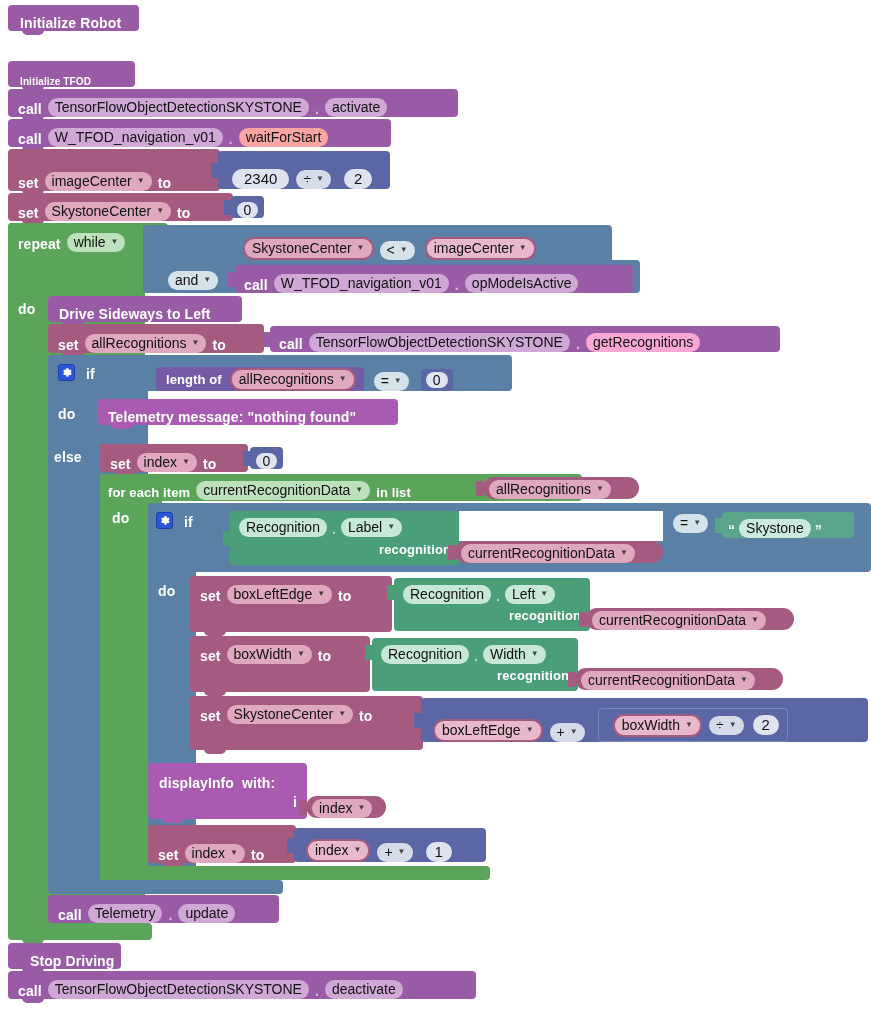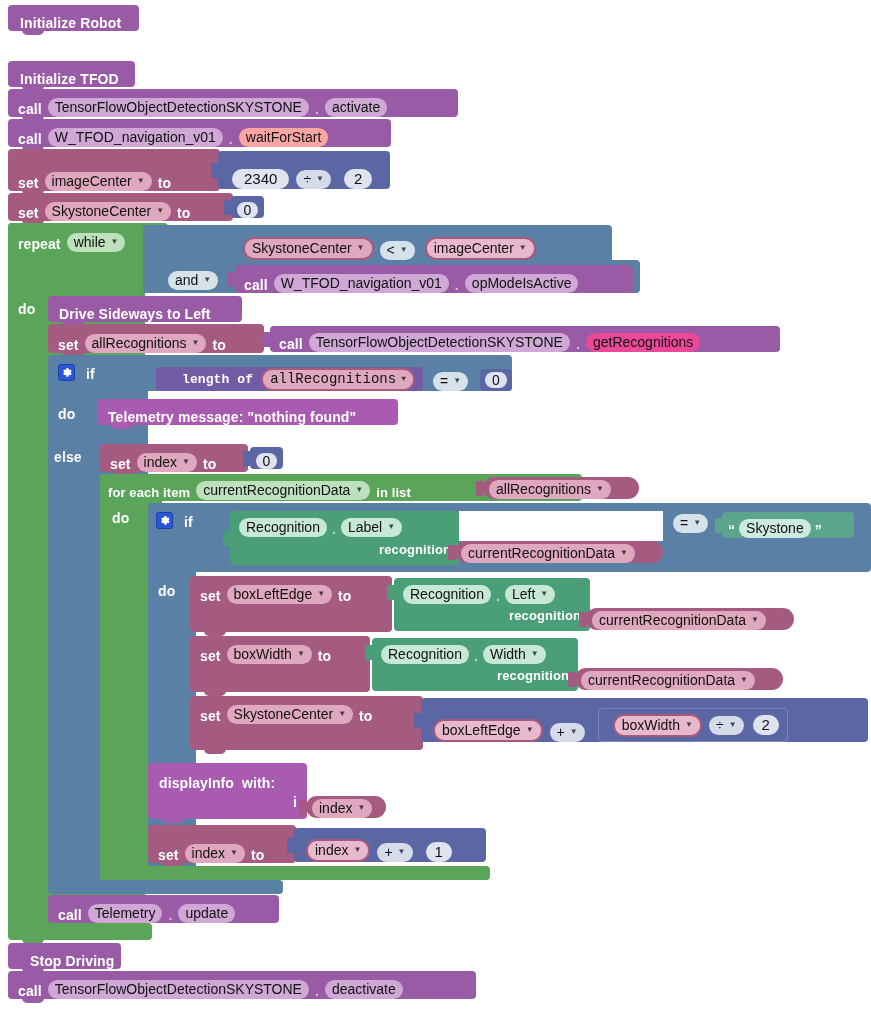--- a/index.html
+++ b/index.html
@@ -64,21 +64,21 @@
   <div class="blk" style="left:8px; top:5px; width:131px; height:26px; background:#9a5ba6;">
     <div class="row" style="padding-left:12px;">
       <span class="lbl" style="font-size:14px;">Initialize Robot</span>
     </div>
     <div class="nub-b" style="background:#9a5ba6;"></div>
   </div>
 
 
   <div class="blk" style="left:8px; top:61px; width:127px; height:26px; background:#9a5ba6;">
     <div class="row" style="padding-left:12px;">
-      <span class="lbl" style="font-size:14px;">Initialize TFOD</span>
+      <span class="lbl" style="font-size:10px;">Initialize TFOD</span>
     </div>
     <div class="nub-b" style="background:#9a5ba6;"></div>
   </div>
 
   <div class="blk" style="left:8px; top:89px; width:450px; height:28px; background:#9a5ba6;">
     <div class="row" style="padding-left:10px; gap:6px;">
       <span class="lbl">call</span>
       <span class="fld" style="background:#cfa8d6;">TensorFlowObjectDetectionSKYSTONE</span>
       <span class="lbl" style="opacity:.6;">.</span>
       <span class="fld" style="background:#cfa8d6;">activate</span>
@@ -206,40 +206,40 @@
       <span class="lbl">to</span>
     </div>
     <div class="nub-b" style="background:#a55b80;"></div>
   </div>
   <div class="blk" style="left:270px; top:326px; width:510px; height:26px; background:#9a5ba6;">
     <div class="notch" style="background:#9a5ba6;"></div>
     <div class="row" style="padding-left:9px; gap:6px;">
       <span class="lbl">call</span>
       <span class="fld" style="background:#cfa8d6;">TensorFlowObjectDetectionSKYSTONE</span>
       <span class="lbl" style="opacity:.6;">.</span>
-      <span class="fld" style="background:#ec4899;">getRecognitions</span>
+      <span class="fld" style="background:#f9a8d4;">getRecognitions</span>
     </div>
   </div>
 
   <div class="blk" style="left:48px; top:355px; width:100px; height:537px; background:#5b80a5;"></div>
   <div class="blk" style="left:48px; top:355px; width:464px; height:36px; background:#5b80a5;"></div>
 
   <span class="gear" style="position:absolute; left:58px; top:364px;">
     <svg width="11" height="11" viewBox="0 0 24 24" aria-hidden="true">
       <path fill="#ffffff" d="M12 8.5a3.5 3.5 0 100 7 3.5 3.5 0 000-7zm9.3 3.5c0-.5 0-1-.1-1.4l2.1-1.6-2-3.5-2.5 1a7.6 7.6 0 00-2.4-1.4L16 2.2h-4l-.4 2.9a7.6 7.6 0 00-2.4 1.4l-2.5-1-2 3.5L6.8 10c-.1.4-.1.9-.1 1.4s0 1 .1 1.4l-2.1 1.6 2 3.5 2.5-1c.7.6 1.5 1 2.4 1.4l.4 2.9h4l.4-2.9c.9-.3 1.7-.8 2.4-1.4l2.5 1 2-3.5-2.1-1.6c.1-.4.1-.9.1-1.4z"></path>
     </svg>
   </span>
   <span class="lbl" style="position:absolute; left:86px; top:366px;">if</span>
   <span class="lbl" style="position:absolute; left:58px; top:406px;">do</span>
   <span class="lbl" style="position:absolute; left:54px; top:449px;">else</span>
 
   <div class="blk" style="left:148px; top:363px; width:363px; height:28px; background:#5b80a5;">
     <div class="notch" style="background:#5b80a5;"></div>
     <div class="row" style="padding-left:8px; gap:6px;">
-      <span style="position:relative; display:inline-flex; align-items:center; height:24px; background:#745ba5; border-radius:4px; padding:0 8px 0 26px;font-family:Liberation Mono, monospace;">
+      <span style="position:relative; display:inline-flex; align-items:center; height:24px; background:#745ba5; border-radius:4px; padding:0 8px 0 10px;">
         <span class="lbl" style="font-size:13px;">length of</span>
         <span class="fld" style="background:#e0a8bf; border:2px solid #a55b80; border-radius:11px; margin-left:8px;">
           <span>allRecognitions</span>
           <span class="caret">▼</span>
         </span>
       </span>
       <span class="fld" style="background:#d6e2ea; margin-left:4px;">
         <span>=</span>
         <span class="caret">▼</span>
       </span>

